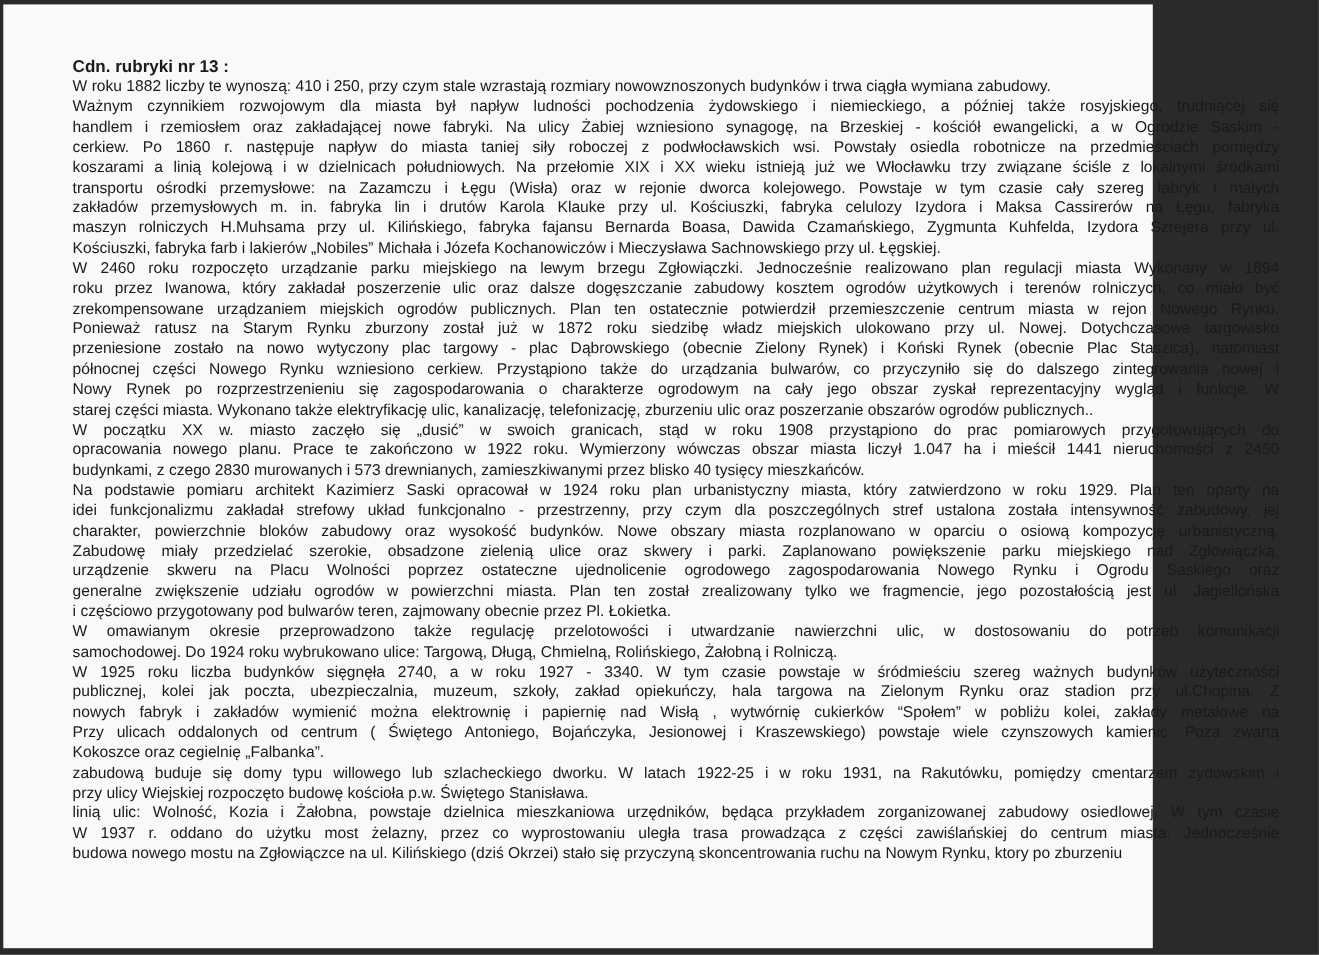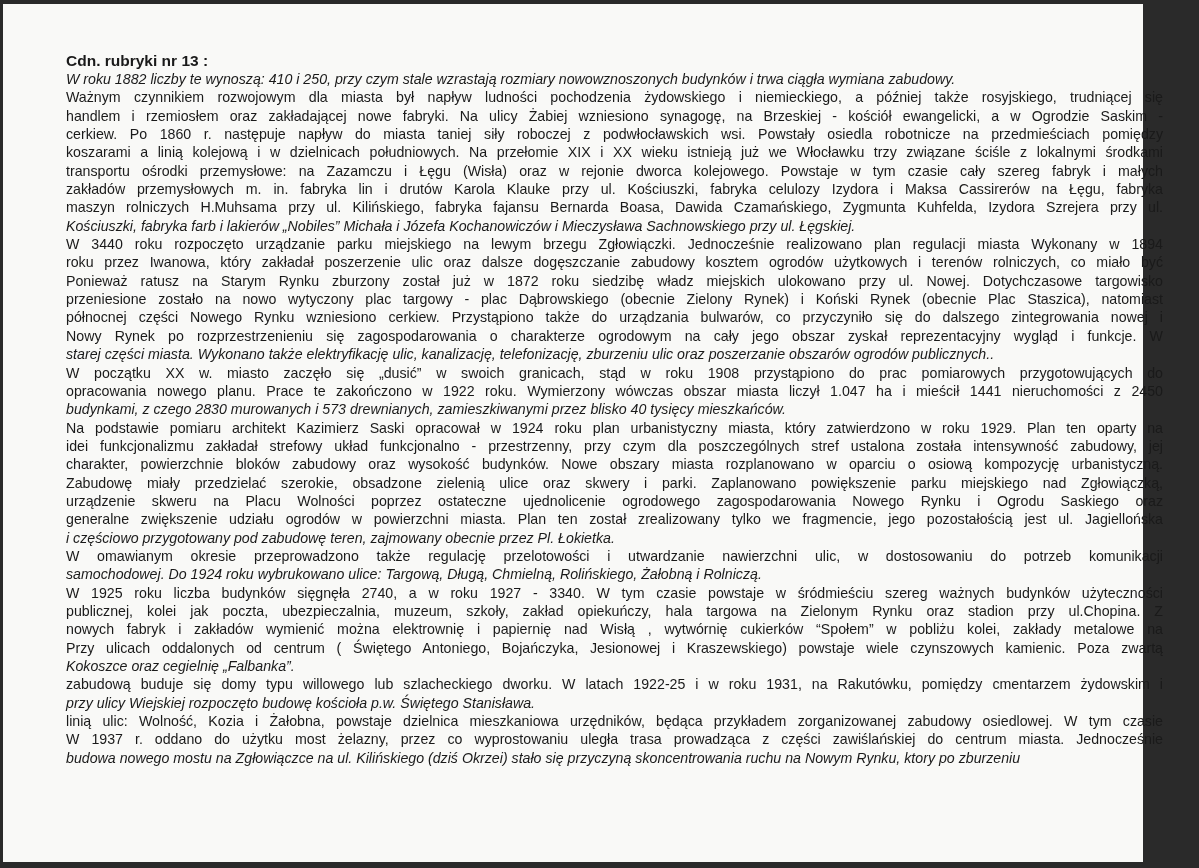--- a/index.html
+++ b/index.html
@@ -2,69 +2,70 @@
 <html><head>
   <meta charset="utf-8">
   <style>
     html, body { margin:0; padding:0; }
     body {
       width:1199px; height:868px; overflow:hidden;
       background:#2a2a2a;
       font-family:"Liberation Sans", sans-serif;
     }
     .page {
-      position:absolute; left:3px; top:4px; width:1140px; height:858px;
+      position:absolute; left:3px; top:4px; width:1045px; height:858px;
       background:#f9f9f7;
     }
     .content {
       position:absolute; left:63px; top:47px; width:1097px;
       color:#1a1a1a;
       font-size:14.2px;
       line-height:18.35px;
     }
     .heading {
       font-weight:bold; font-size:15.5px; line-height:20px; margin-bottom:-1px;
       color:#1a1a1a;
     }
     .line { white-space:nowrap; text-align:justify; text-align-last:justify; height:18.35px; overflow:visible; }
-    .line.last { text-align-last:left;font-style:italic; }
+    .line.last { text-align-last:left; }
   </style>
 </head>
 <body>
 
 <div class="page">
   <div class="content">
     <div class="heading">Cdn. rubryki nr 13 :</div>
     <div id="lines">
       <div class="line last">W roku 1882 liczby te wynoszą: 410 i 250, przy czym stale wzrastają rozmiary nowowznoszonych budynków i trwa ciągła wymiana zabudowy.</div>
       <div class="line">Ważnym czynnikiem rozwojowym dla miasta był napływ ludności pochodzenia żydowskiego i niemieckiego, a później także rosyjskiego, trudniącej się</div>
       <div class="line">handlem i rzemiosłem oraz zakładającej nowe fabryki. Na ulicy Żabiej wzniesiono synagogę, na Brzeskiej - kościół ewangelicki, a w Ogrodzie Saskim -</div>
       <div class="line">cerkiew. Po 1860 r. następuje napływ do miasta taniej siły roboczej z podwłocławskich wsi. Powstały osiedla robotnicze na przedmieściach pomiędzy</div>
       <div class="line">koszarami a linią kolejową i w dzielnicach południowych. Na przełomie XIX i XX wieku istnieją już we Włocławku trzy związane ściśle z lokalnymi środkami</div>
       <div class="line">transportu ośrodki przemysłowe: na Zazamczu i Łęgu (Wisła) oraz w rejonie dworca kolejowego. Powstaje w tym czasie cały szereg fabryk i małych</div>
       <div class="line">zakładów przemysłowych m. in. fabryka lin i drutów Karola Klauke przy ul. Kościuszki, fabryka celulozy Izydora i Maksa Cassirerów na Łęgu, fabryka</div>
       <div class="line">maszyn rolniczych H.Muhsama przy ul. Kilińskiego, fabryka fajansu Bernarda Boasa, Dawida Czamańskiego, Zygmunta Kuhfelda, Izydora Szrejera przy ul.</div>
       <div class="line last">Kościuszki, fabryka farb i lakierów „Nobiles” Michała i Józefa Kochanowiczów i Mieczysława Sachnowskiego przy ul. Łęgskiej.</div>
-      <div class="line">W 3440 roku rozpoczęto urządzanie parku miejskiego na lewym brzegu Zgłowiączki. Jednocześnie realizowano plan regulacji miasta Wykonany w 1894</div>
+      <div class="line">W 2460 roku rozpoczęto urządzanie parku miejskiego na lewym brzegu Zgłowiączki. Jednocześnie realizowano plan regulacji miasta Wykonany w 1894</div>
       <div class="line">roku przez Iwanowa, który zakładał poszerzenie ulic oraz dalsze dogęszczanie zabudowy kosztem ogrodów użytkowych i terenów rolniczych, co miało być</div>
+      <div class="line">zrekompensowane urządzaniem miejskich ogrodów publicznych. Plan ten ostatecznie potwierdził przemieszczenie centrum miasta w rejon Nowego Rynku.</div>
       <div class="line">Ponieważ ratusz na Starym Rynku zburzony został już w 1872 roku siedzibę władz miejskich ulokowano przy ul. Nowej. Dotychczasowe targowisko</div>
       <div class="line">przeniesione zostało na nowo wytyczony plac targowy - plac Dąbrowskiego (obecnie Zielony Rynek) i Koński Rynek (obecnie Plac Staszica), natomiast</div>
       <div class="line">północnej części Nowego Rynku wzniesiono cerkiew. Przystąpiono także do urządzania bulwarów, co przyczyniło się do dalszego zintegrowania nowej i</div>
       <div class="line">Nowy Rynek po rozprzestrzenieniu się zagospodarowania o charakterze ogrodowym na cały jego obszar zyskał reprezentacyjny wygląd i funkcje. W</div>
       <div class="line last">starej części miasta. Wykonano także elektryfikację ulic, kanalizację, telefonizację, zburzeniu ulic oraz poszerzanie obszarów ogrodów publicznych..</div>
       <div class="line">W początku XX w. miasto zaczęło się „dusić” w swoich granicach, stąd  w roku 1908  przystąpiono do prac pomiarowych przygotowujących do</div>
       <div class="line">opracowania nowego planu. Prace te zakończono  w 1922 roku. Wymierzony wówczas obszar miasta liczył 1.047 ha i mieścił 1441 nieruchomości z 2450</div>
       <div class="line last">budynkami, z czego 2830 murowanych i 573 drewnianych, zamieszkiwanymi przez blisko 40 tysięcy mieszkańców.</div>
       <div class="line">Na podstawie pomiaru  architekt Kazimierz Saski opracował w 1924 roku plan urbanistyczny miasta, który zatwierdzono w roku 1929. Plan ten oparty na</div>
       <div class="line">idei funkcjonalizmu zakładał  strefowy układ funkcjonalno - przestrzenny, przy czym dla poszczególnych stref ustalona została intensywność zabudowy, jej</div>
       <div class="line">charakter, powierzchnie bloków zabudowy oraz wysokość budynków. Nowe obszary miasta rozplanowano w oparciu o osiową kompozycję urbanistyczną.</div>
       <div class="line">Zabudowę miały przedzielać szerokie, obsadzone zielenią ulice oraz skwery i parki. Zaplanowano powiększenie parku miejskiego nad Zgłowiączką,</div>
       <div class="line">urządzenie skweru na Placu Wolności poprzez ostateczne ujednolicenie ogrodowego zagospodarowania Nowego Rynku i Ogrodu Saskiego oraz</div>
       <div class="line">generalne zwiększenie udziału ogrodów w powierzchni miasta.  Plan ten  został   zrealizowany tylko we fragmencie, jego pozostałością jest ul. Jagiellońska</div>
-      <div class="line last">i częściowo przygotowany pod zabudowę teren, zajmowany obecnie przez Pl. Łokietka.</div>
+      <div class="line last">i częściowo przygotowany pod bulwarów teren, zajmowany obecnie przez Pl. Łokietka.</div>
       <div class="line">W omawianym okresie przeprowadzono także regulację przelotowości i utwardzanie nawierzchni ulic, w dostosowaniu do potrzeb komunikacji</div>
       <div class="line last">samochodowej. Do 1924 roku wybrukowano ulice: Targową, Długą, Chmielną, Rolińskiego, Żałobną i Rolniczą.</div>
       <div class="line">W  1925 roku liczba budynków sięgnęła 2740, a w roku 1927 - 3340. W tym czasie powstaje w śródmieściu szereg ważnych budynków użyteczności</div>
       <div class="line">publicznej, kolei jak poczta, ubezpieczalnia, muzeum, szkoły, zakład opiekuńczy, hala targowa na Zielonym Rynku oraz stadion przy ul.Chopina. Z</div>
       <div class="line">nowych fabryk i zakładów wymienić można elektrownię i papiernię nad Wisłą , wytwórnię cukierków “Społem”  w pobliżu kolei, zakłady metalowe na</div>
       <div class="line">Przy ulicach oddalonych od centrum ( Świętego Antoniego, Bojańczyka, Jesionowej i Kraszewskiego) powstaje wiele czynszowych kamienic. Poza zwartą</div>
       <div class="line last">Kokoszce oraz cegielnię „Falbanka”.</div>
       <div class="line">zabudową buduje się domy typu willowego lub szlacheckiego dworku. W latach 1922-25 i w roku 1931, na Rakutówku, pomiędzy cmentarzem żydowskim i</div>
       <div class="line last">przy ulicy Wiejskiej rozpoczęto budowę  kościoła p.w. Świętego Stanisława.</div>
       <div class="line">linią ulic: Wolność, Kozia i Żałobna, powstaje dzielnica mieszkaniowa urzędników, będąca przykładem zorganizowanej zabudowy osiedlowej. W tym czasie</div>

